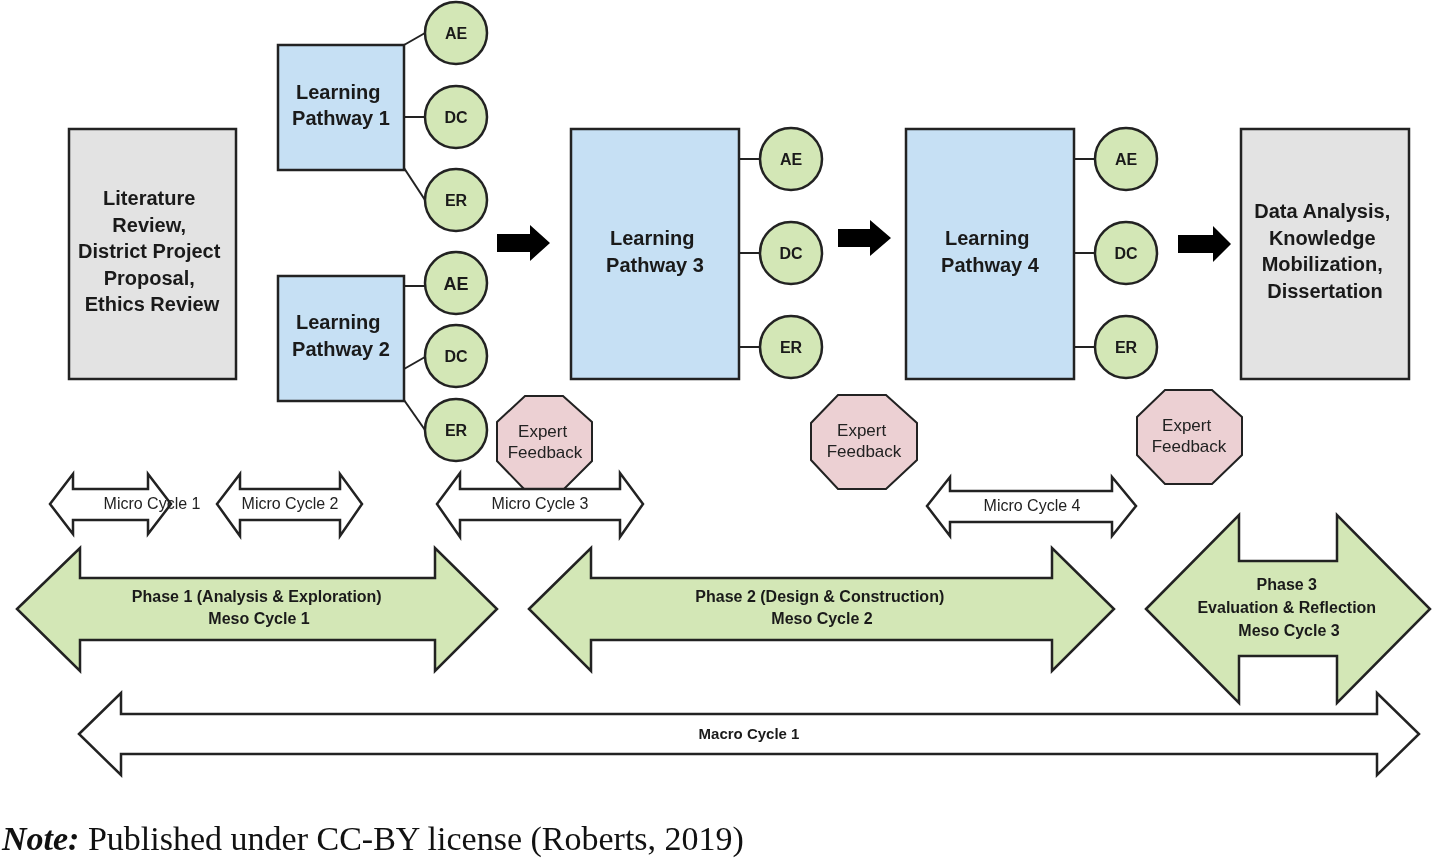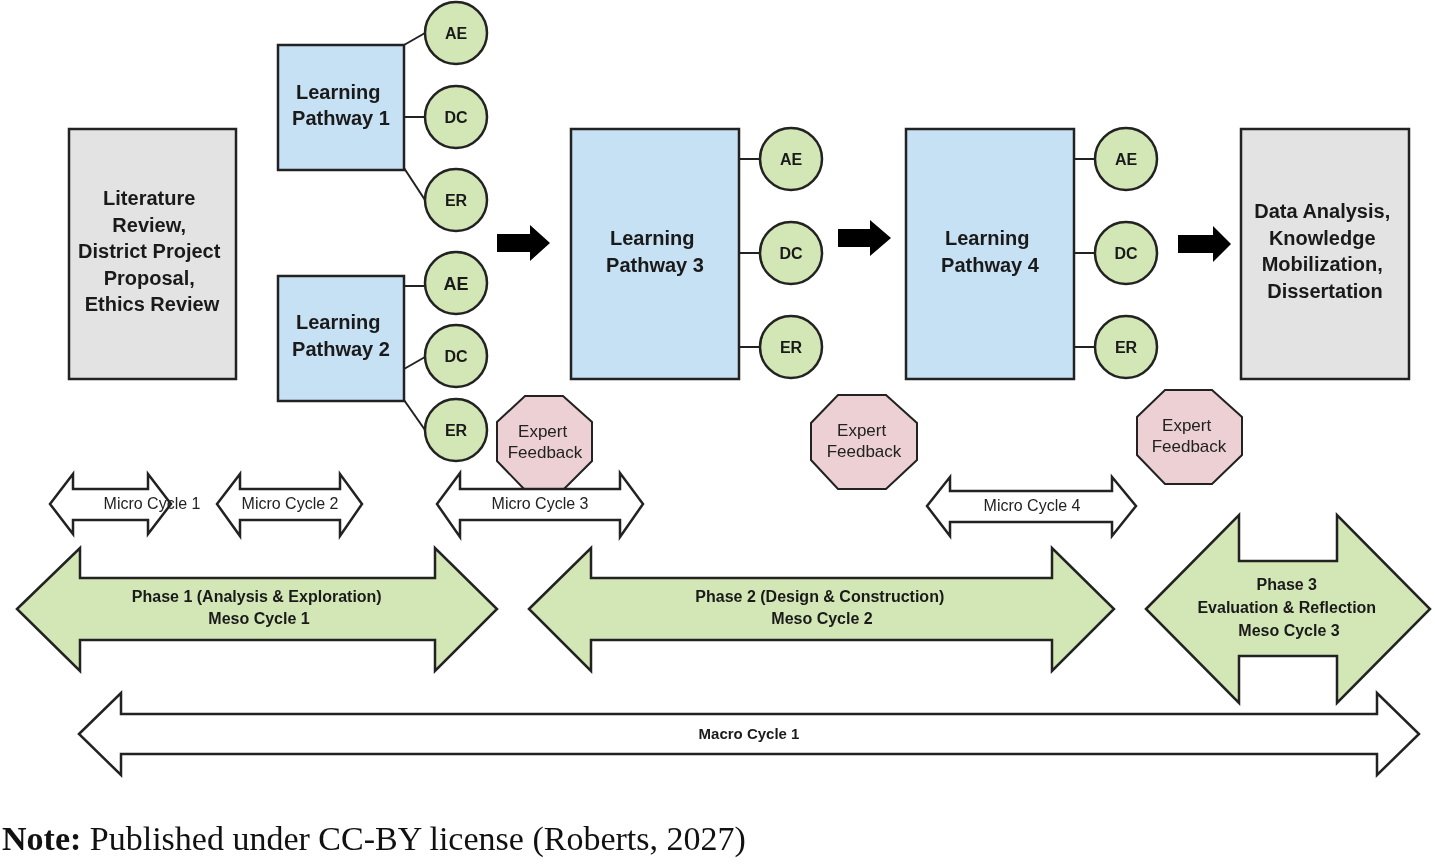--- a/index.html
+++ b/index.html
@@ -9,21 +9,21 @@
   .box-blue{fill:#c6e0f4;stroke:#222;stroke-width:2.5;}
   .circ{fill:#d3e7b6;stroke:#222;stroke-width:2.5;}
   .oct{fill:#ecd0d3;stroke:#222;stroke-width:2;}
   .conn{stroke:#222;stroke-width:2;fill:none;}
   .arrow-black{fill:#000;}
   .dbl-white{fill:#fff;stroke:#222;stroke-width:2.5;}
   .dbl-green{fill:#d3e7b6;stroke:#222;stroke-width:2.5;}
   .t-bold{font-family:"Liberation Sans",sans-serif;font-weight:bold;fill:#1a1a1a;}
   .t-reg{font-family:"Liberation Sans",sans-serif;fill:#222;}
   .note{position:absolute;left:2px;top:820px;font-family:"Liberation Serif",serif;font-size:34px;color:#111;white-space:nowrap;}
-  .note b{font-weight:bold;}
+  .note b{font-weight:bold;font-style:italic;}
 </style>
 </head>
 <body>
 
 <svg width="1435" height="866" viewBox="0 0 1435 866">
 
   <g>
     <rect class="box-gray" x="69" y="129" width="167" height="250"></rect>
     <text class="t-bold" font-size="20" text-anchor="middle">
       <tspan x="152" y="205">Literature</tspan>
@@ -206,13 +206,13 @@
   </g>
 </svg>
 
 <svg width="1435" height="866" viewBox="0 0 1435 866">
   <g>
     <polygon class="dbl-white" points="927,506 950,477 950,491 1112,491 1112,477 1136,506 1112,536 1112,522 950,522 950,536"></polygon>
     <text class="t-reg" font-size="16" x="1032" y="511" text-anchor="middle">Micro Cycle  4</text>
   </g>
 </svg>
 
-<div class="note"><b>Note:</b><span> Published under CC-BY license (Roberts, 2027)</span></div>
+<div class="note"><b>Note:</b><span> Published under CC-BY license (Roberts, 2019)</span></div>
 
 </body></html>

